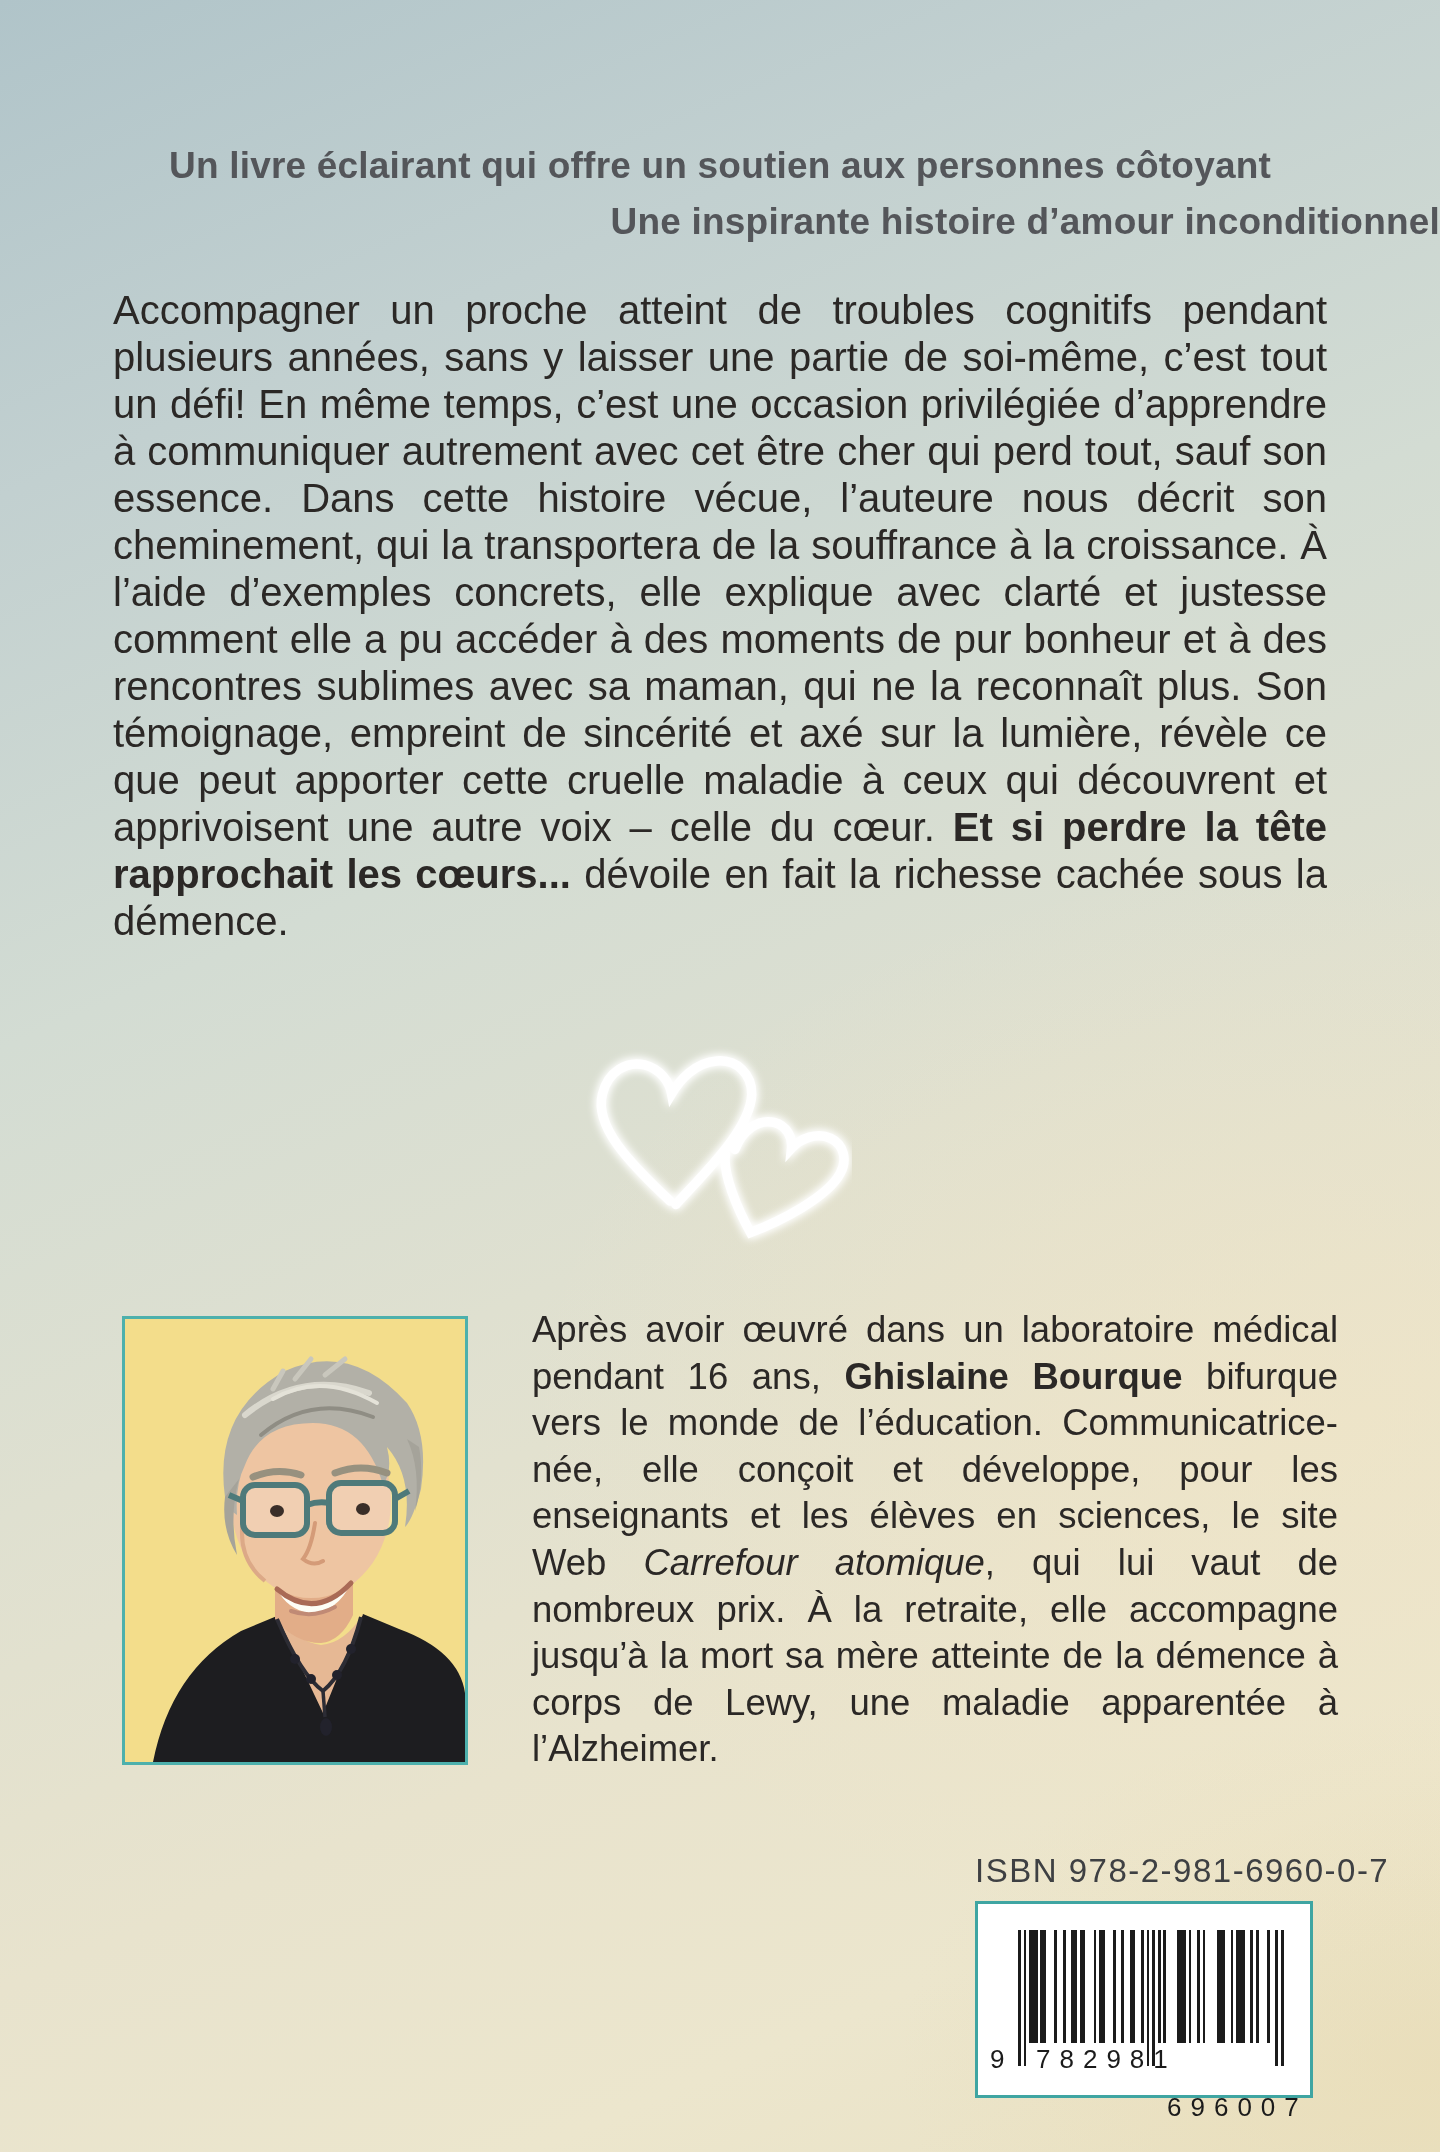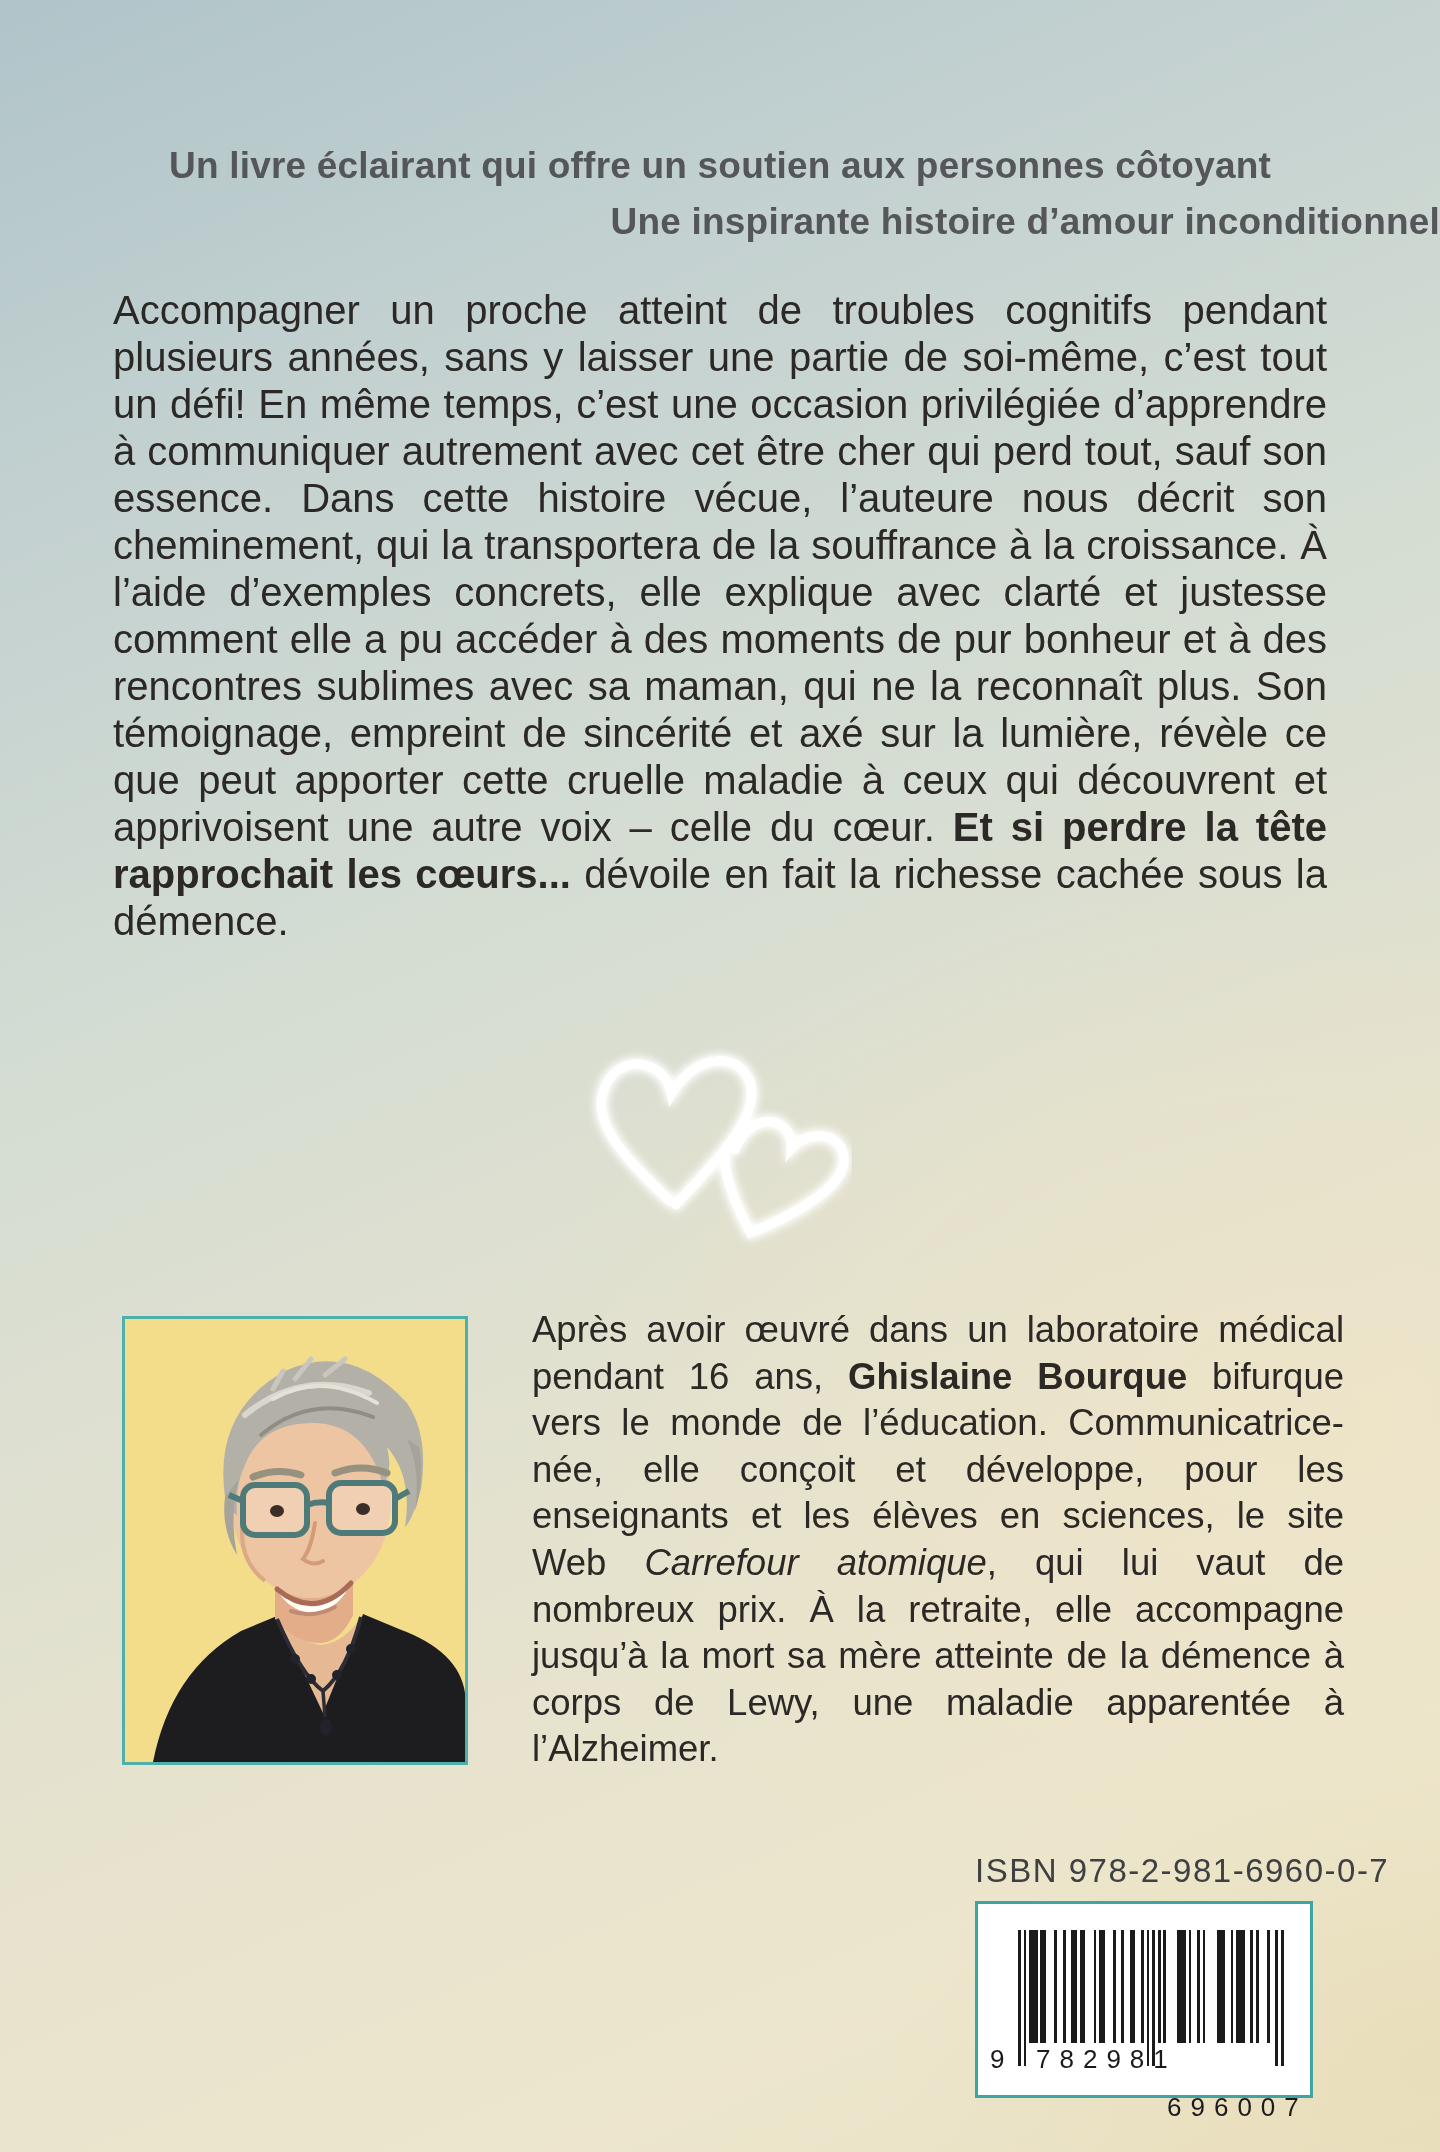--- a/index.html
+++ b/index.html
@@ -34,21 +34,21 @@
     text-align:justify;
     color:#2b2826;
     font-size:40px;
     line-height:47px;
   }
   .synopsis .b{font-weight:bold;}
   
   .hearts{position:absolute;left:572px;top:1036px;width:280px;height:215px;}
   
   .author-row{
-    position:absolute;left:122px;top:1316px;right:96px;
+    position:absolute;left:122px;top:1316px;right:102px;
     display:flex;align-items:flex-start;
   }
   .photo-frame{
     flex:none;width:346px;height:449px;box-sizing:border-box;
     border:3px solid #4db0ac;background:#f3dd8b;overflow:hidden;
   }
   .photo-frame svg{display:block;}
   .bio{
     flex:1;margin:-9px 0 0 64px;
     text-align:justify;

